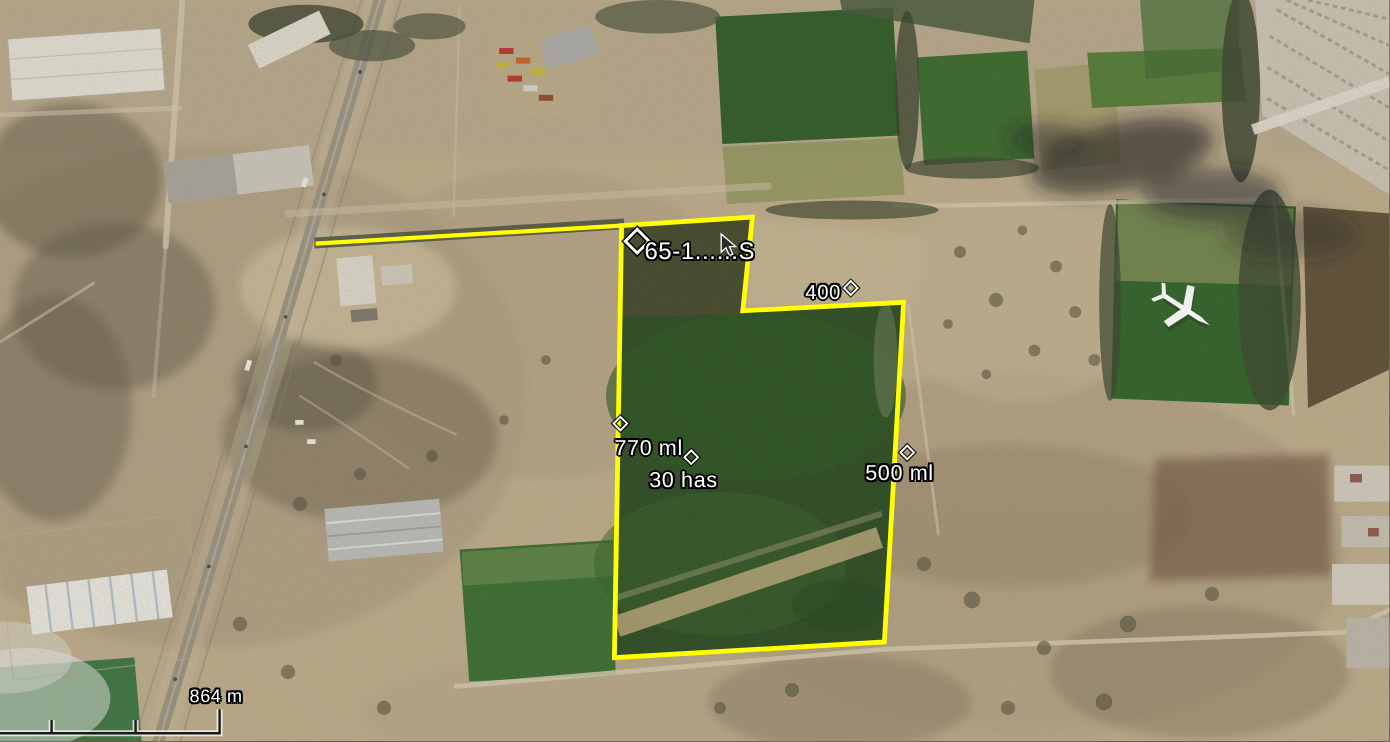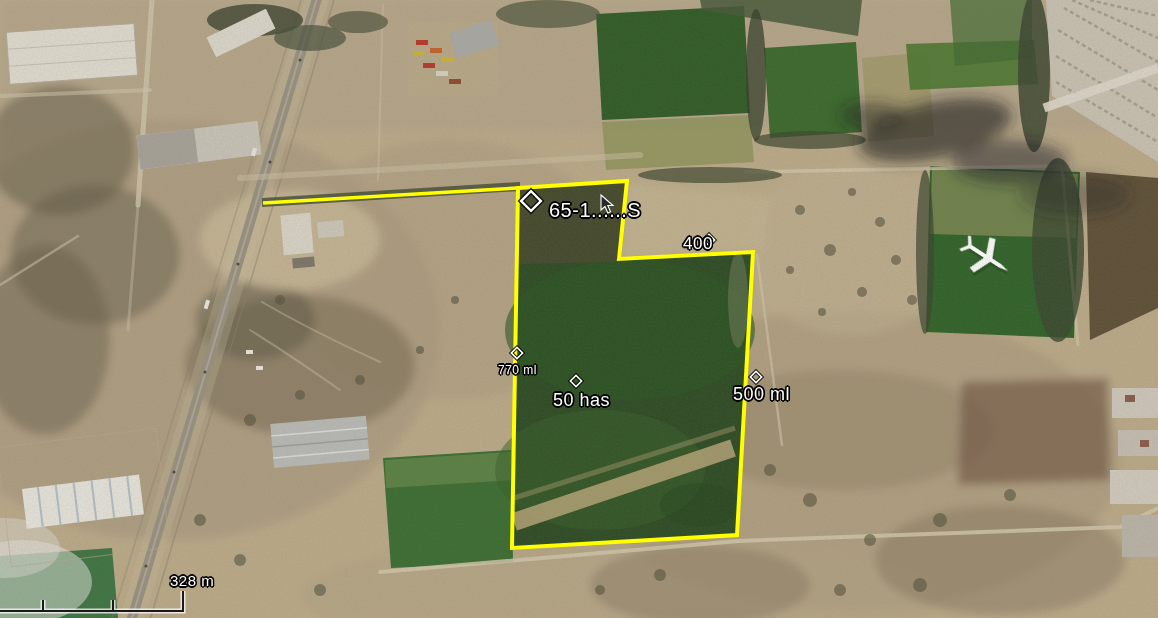--- a/index.html
+++ b/index.html
@@ -8,21 +8,20 @@
     font-family:"Liberation Sans",sans-serif;background:#b9a988;
   }
   #stage svg{position:absolute;left:0;top:0;display:block;}
   .gelabel{
     position:absolute;color:#fff;line-height:1;white-space:nowrap;
     font-family:"Liberation Sans",sans-serif;font-weight:500;letter-spacing:.5px;
     text-shadow:-1.4px -1.4px 0 #000,1.4px -1.4px 0 #000,-1.4px 1.4px 0 #000,
                 1.4px 1.4px 0 #000,0 -1.6px 0 #000,0 1.6px 0 #000,
                 -1.6px 0 0 #000,1.6px 0 0 #000;
     cursor:default;
-    margin-left:12px;
   }
 </style>
 </head>
 <body>
 
 <div id="stage">
 <svg width="1158" height="618" viewBox="0 0 1158 618">
   <defs>
     <filter id="grain" x="0" y="0" width="100%" height="100%">
       <feTurbulence type="fractalNoise" baseFrequency="0.55" numOctaves="2" seed="7" stitchTiles="stitch"></feTurbulence>
@@ -292,17 +291,17 @@
     <g stroke="#1a1a1a" stroke-width="2" fill="none">
       <polyline points="0,611 183,611 183,591"></polyline>
       <line x1="43" y1="611" x2="43" y2="600"></line>
           <line x1="113" y1="611" x2="113" y2="600"></line>
     </g>
   </g>
 </svg>
 
 <div class="gelabel" style="left:537px;top:200px;font-size:20px">65-1......S</div>
 <div class="gelabel" style="left:671px;top:235px;font-size:17px">400</div>
-<div class="gelabel" style="left:486px;top:364px;font-size:12px">770 ml</div>
-<div class="gelabel" style="left:541px;top:391px;font-size:18px">50 has</div>
+<div class="gelabel" style="left:512px;top:364px;font-size:18px">770 ml</div>
+<div class="gelabel" style="left:541px;top:391px;font-size:18px">30 has</div>
 <div class="gelabel" style="left:721px;top:385px;font-size:18px">500 ml</div>
-<div class="gelabel" style="left:158px;top:573px;font-size:15px">328 m</div>
+<div class="gelabel" style="left:158px;top:573px;font-size:15px">864 m</div>
 </div>
 
 </body></html>

